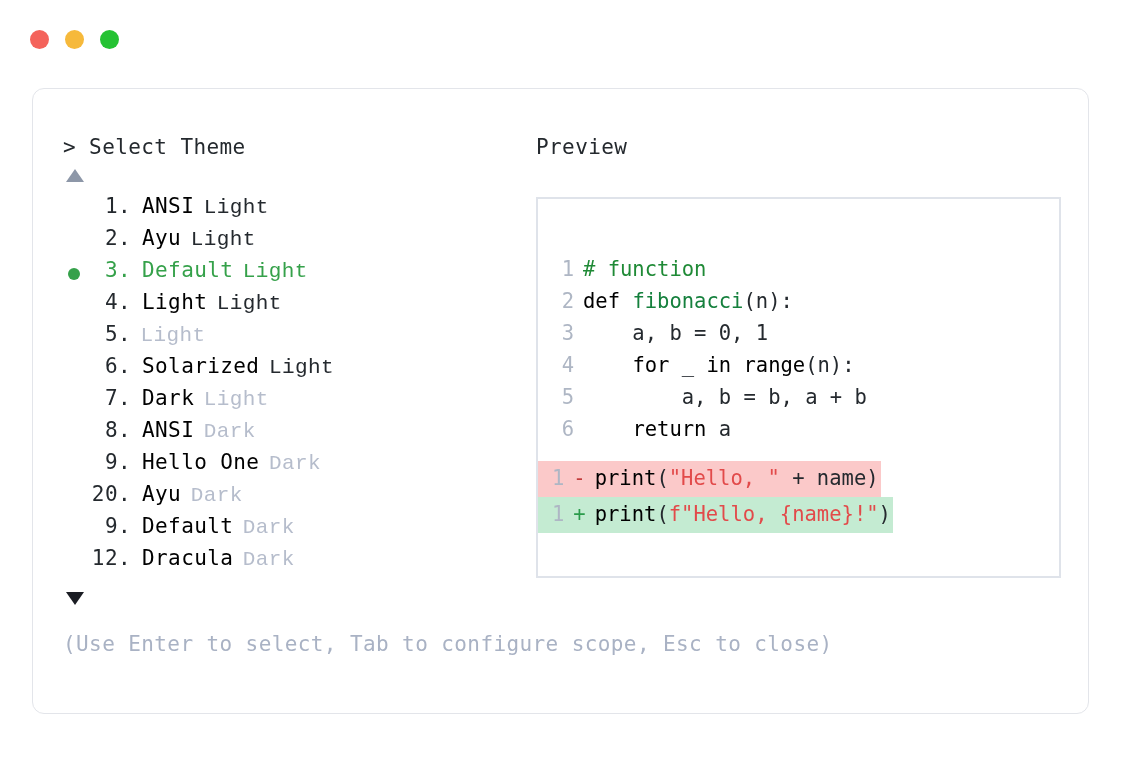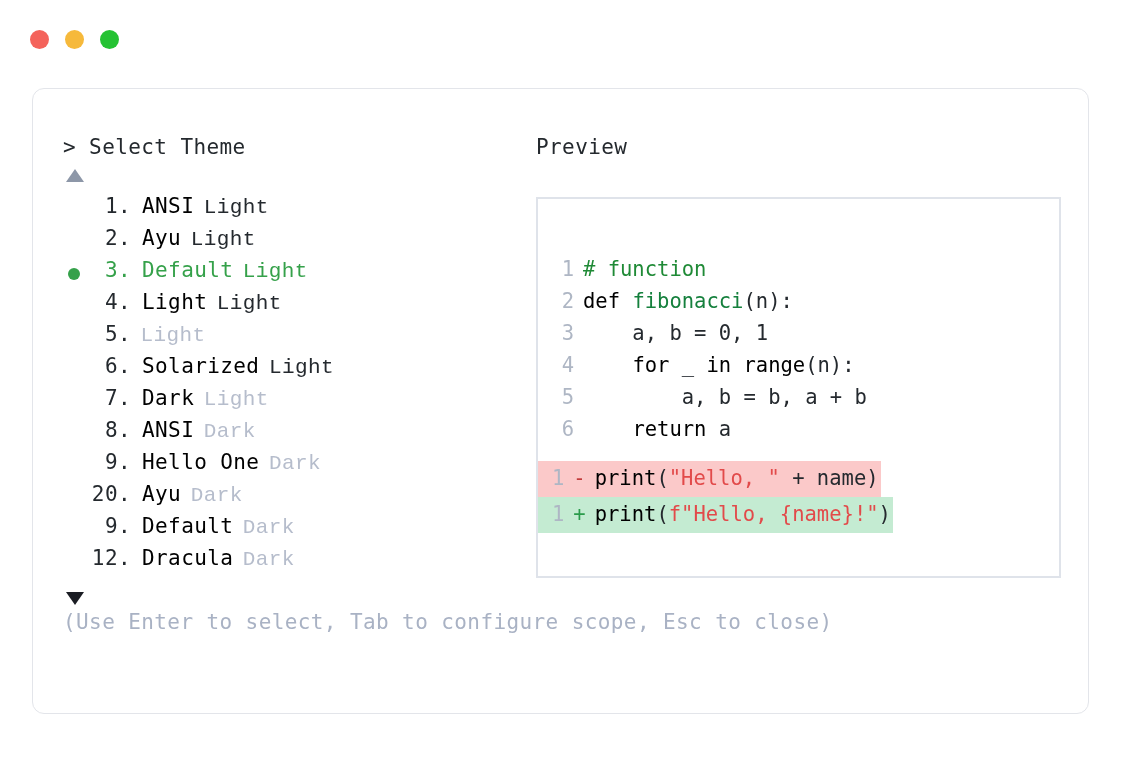--- a/index.html
+++ b/index.html
@@ -130,21 +130,21 @@
 
   .theme-row.is-selected .theme-index,
   .theme-row.is-selected .theme-dot-sep,
   .theme-row.is-selected .theme-name,
   .theme-row.is-selected .theme-variant { color: #35a14a; }
 
   
   #footer-hint {
     position: absolute;
     left: 30px;
-    top: 521px;
+    top: 543px;
     font-size: 21px;
     letter-spacing: 0.4px;
     color: #a9b2c4;
     white-space: pre;
   }
 
   
   #preview-column {
     position: absolute;
     left: 503px;

